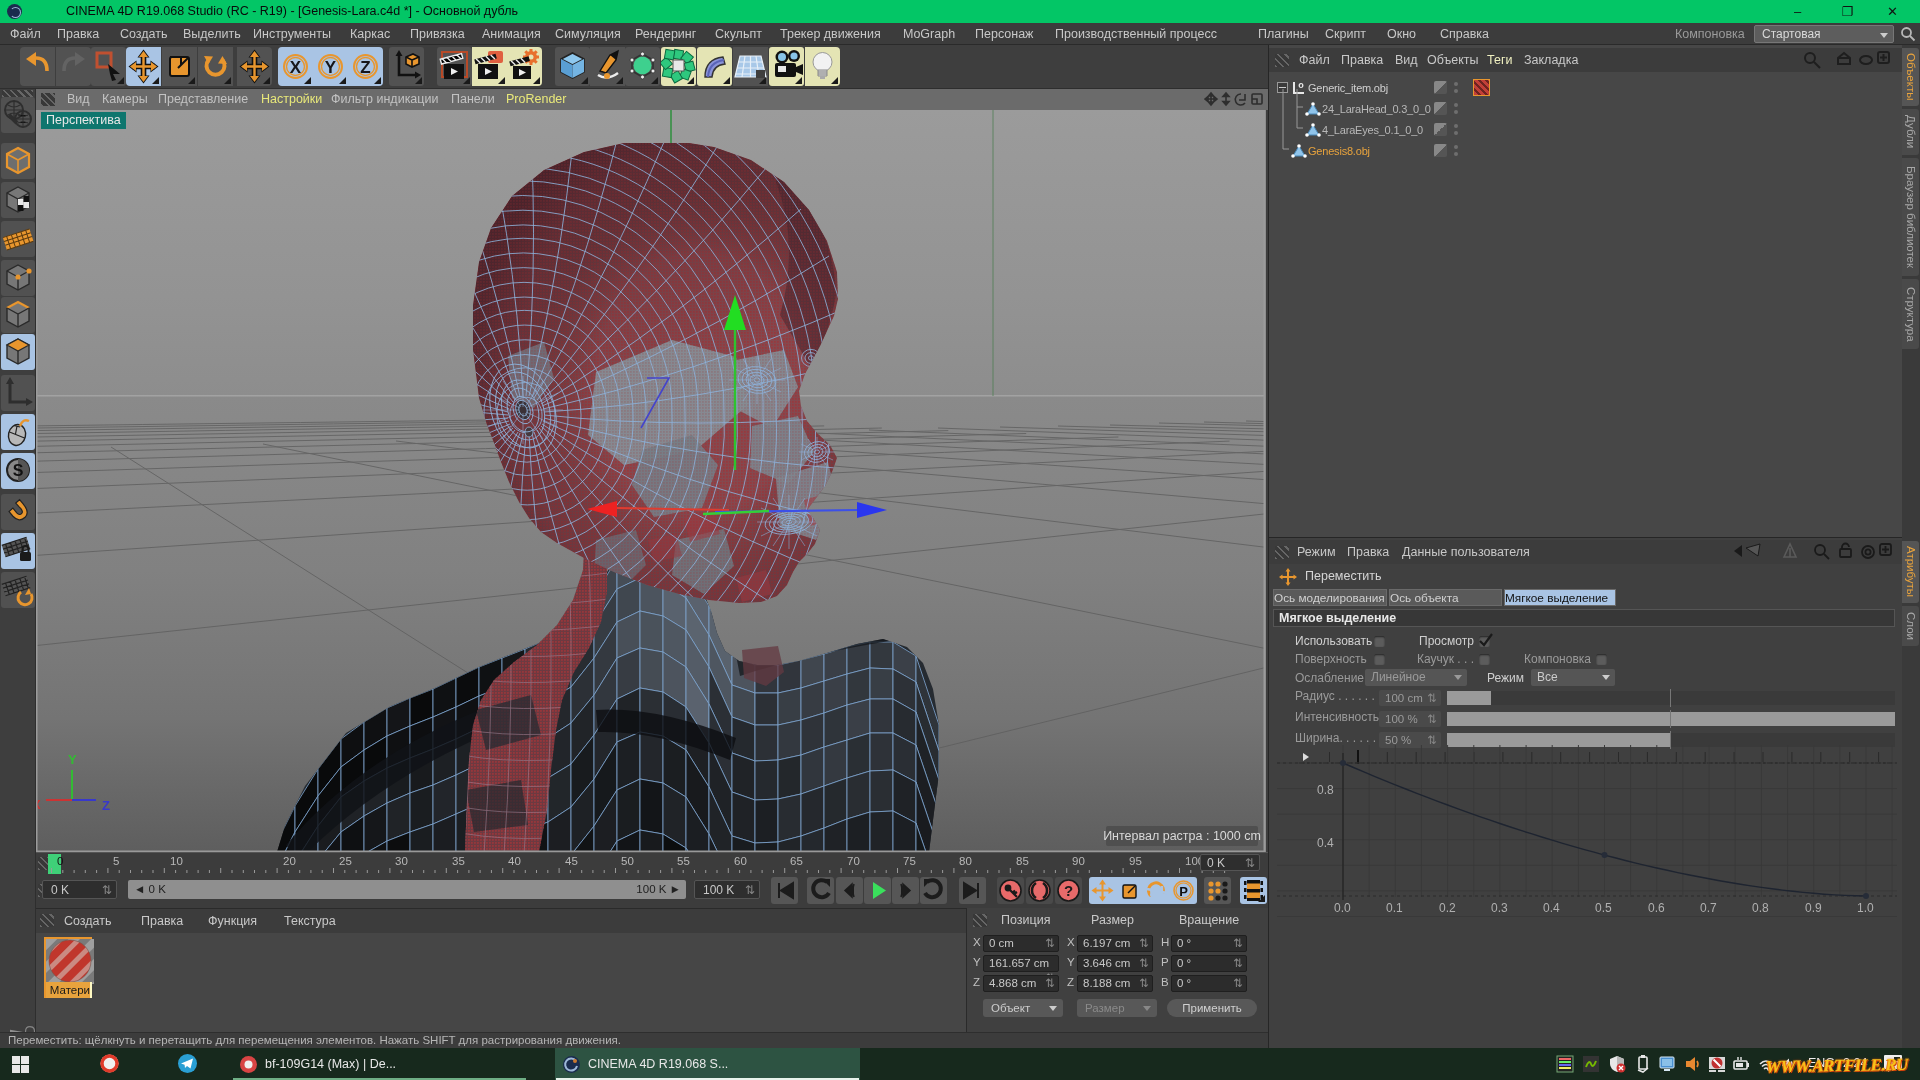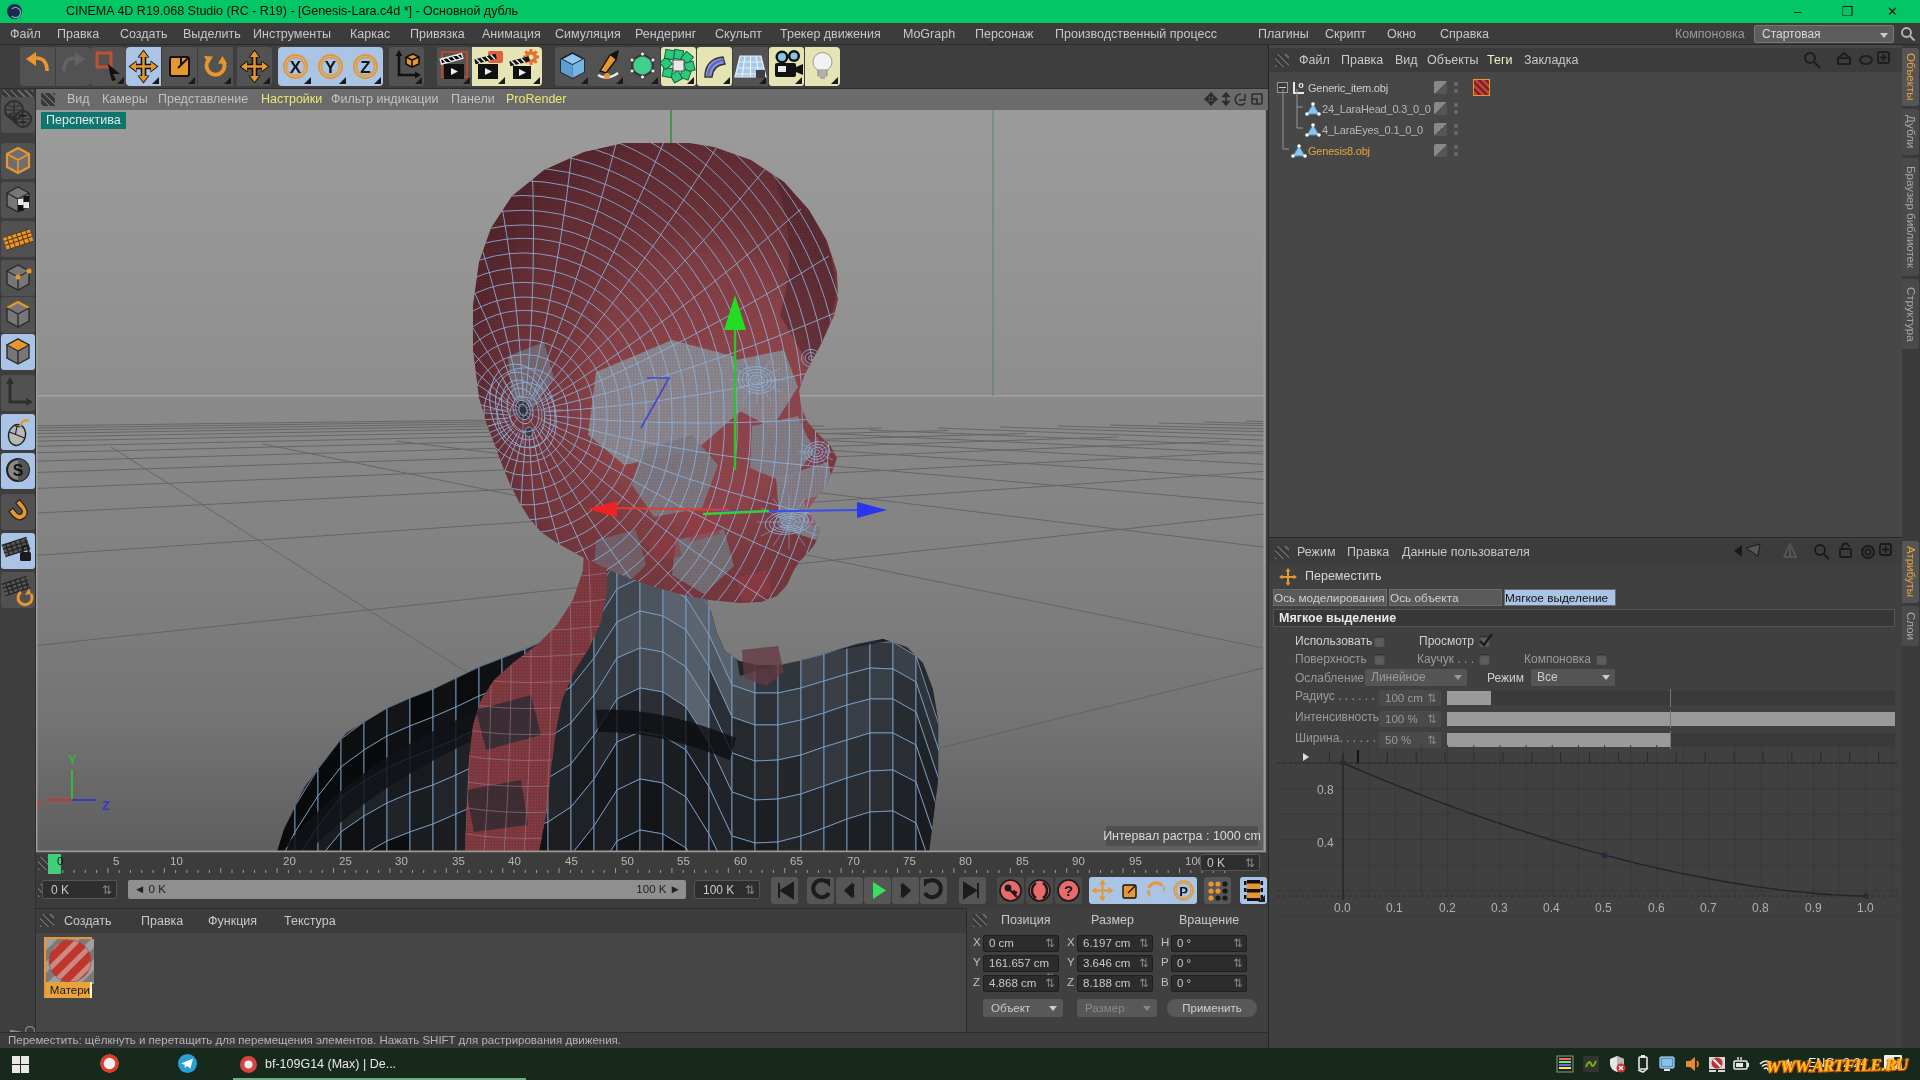--- a/index.html
+++ b/index.html
@@ -1494,20 +1494,29 @@
         <path d="M3 9.5 L15 4.5 L12.5 14.5 L9 12 L7 14 L6.6 10.8 Z" fill="#fff"></path>
       </svg></div>
 <div class="tbapp" style="left:232px;width:295px;background:transparent;">
       <div style="position:absolute;left:7px;top:6px;width:19px;height:19px;"><svg width="19" height="19">
           <circle cx="9.5" cy="9.5" r="8.5" fill="#d84444"></circle>
           <circle cx="9.5" cy="9.5" r="4" fill="#f0f0f0"></circle>
         </svg></div>
       <span style="position:absolute;left:33px;white-space:nowrap;">bf-109G14 (Max) | De...</span>
       <div class="underline" style="background:#6fae85;"></div>
     </div>
+<div class="tbapp" style="left:555px;width:305px;background:#2d5342;">
+      <div style="position:absolute;left:7px;top:6px;width:19px;height:19px;"><svg width="19" height="19">
+          <circle cx="9.5" cy="9.5" r="8.5" fill="#1a2c4e"></circle>
+          <path d="M14 6 A 6 6 0 1 0 15 11" fill="none" stroke="#9db8d8" stroke-width="2"></path>
+          <circle cx="13" cy="6" r="2" fill="#c87830"></circle>
+        </svg></div>
+      <span style="position:absolute;left:33px;white-space:nowrap;">CINEMA 4D R19.068 S...</span>
+      <div class="underline" style="background:#e8f4ec;"></div>
+    </div>
 <div style="position:absolute;left:1556px;top:7px;width:18px;height:18px;"><svg width="18" height="18">
         <rect x="1" y="1" width="16" height="16" fill="#222" stroke="#7a7" stroke-width="1"></rect>
         <g>
           <rect x="3" y="3" width="12" height="2" fill="#e66"></rect>
           <rect x="3" y="6" width="12" height="2" fill="#6e6"></rect>
           <rect x="3" y="9" width="12" height="2" fill="#66e"></rect>
           <rect x="3" y="12" width="12" height="2" fill="#ee6"></rect>
         </g>
       </svg></div>
 <div style="position:absolute;left:1582px;top:7px;width:18px;height:18px;"><svg width="18" height="18">

